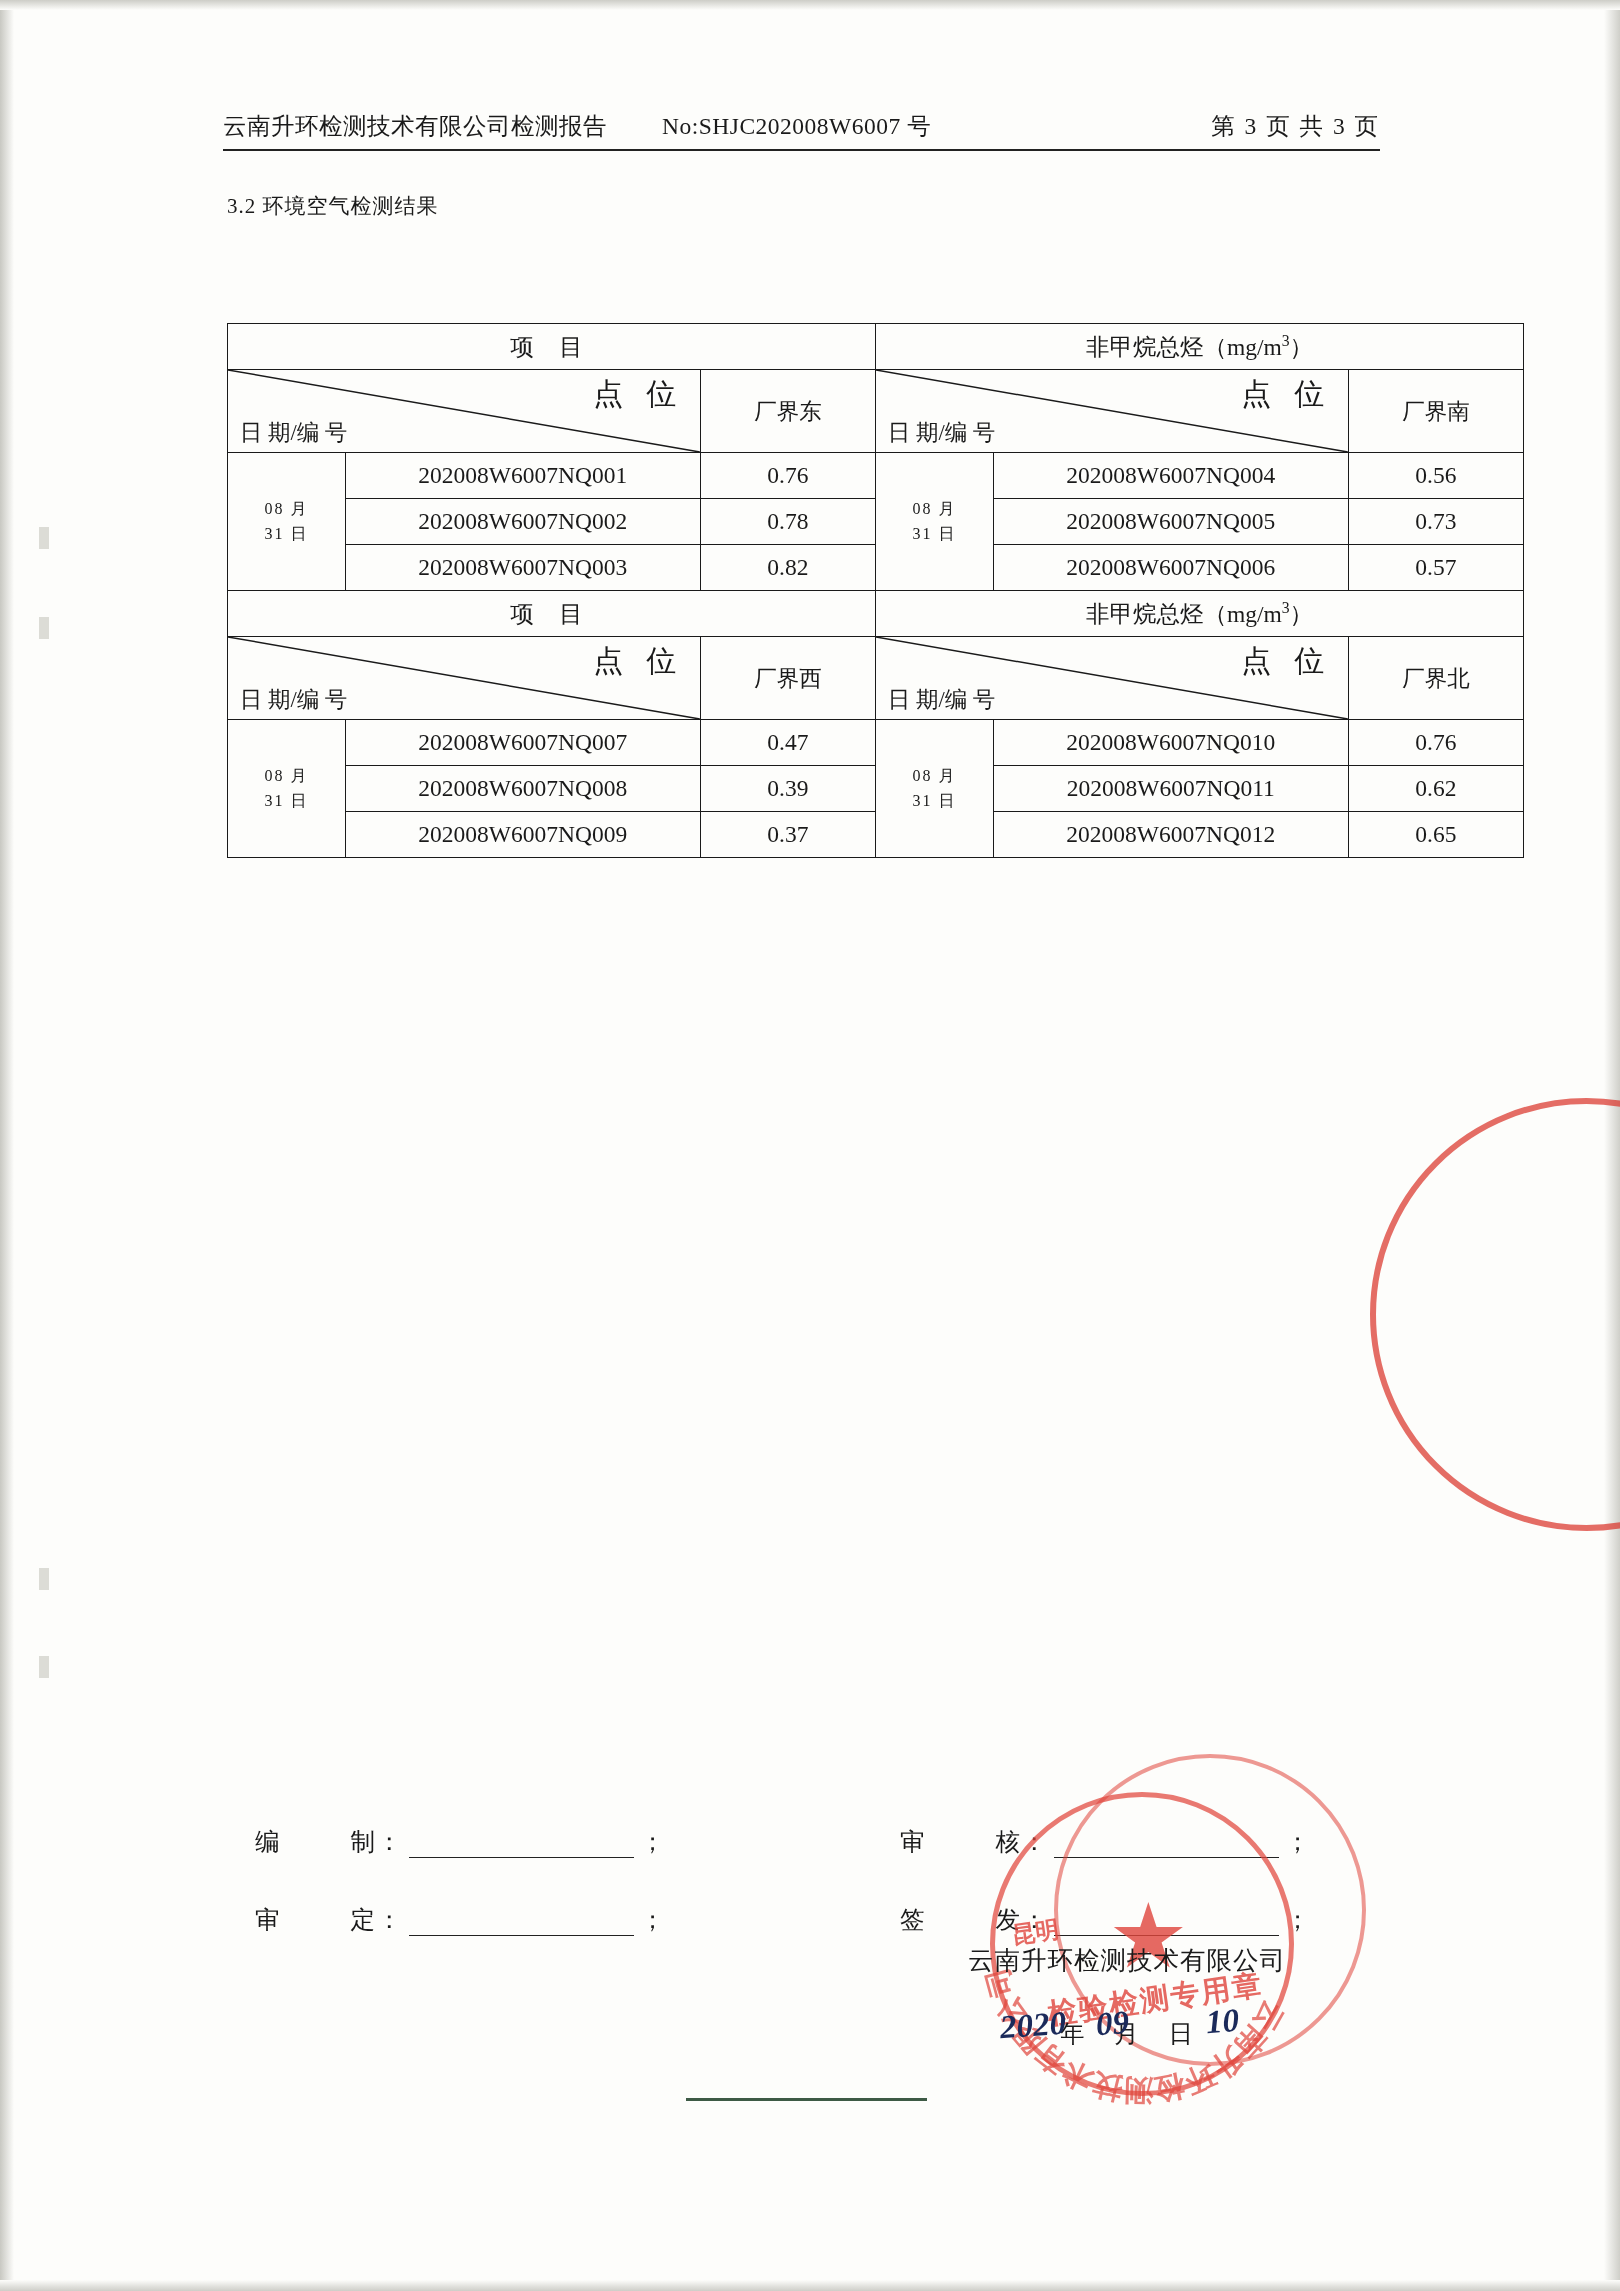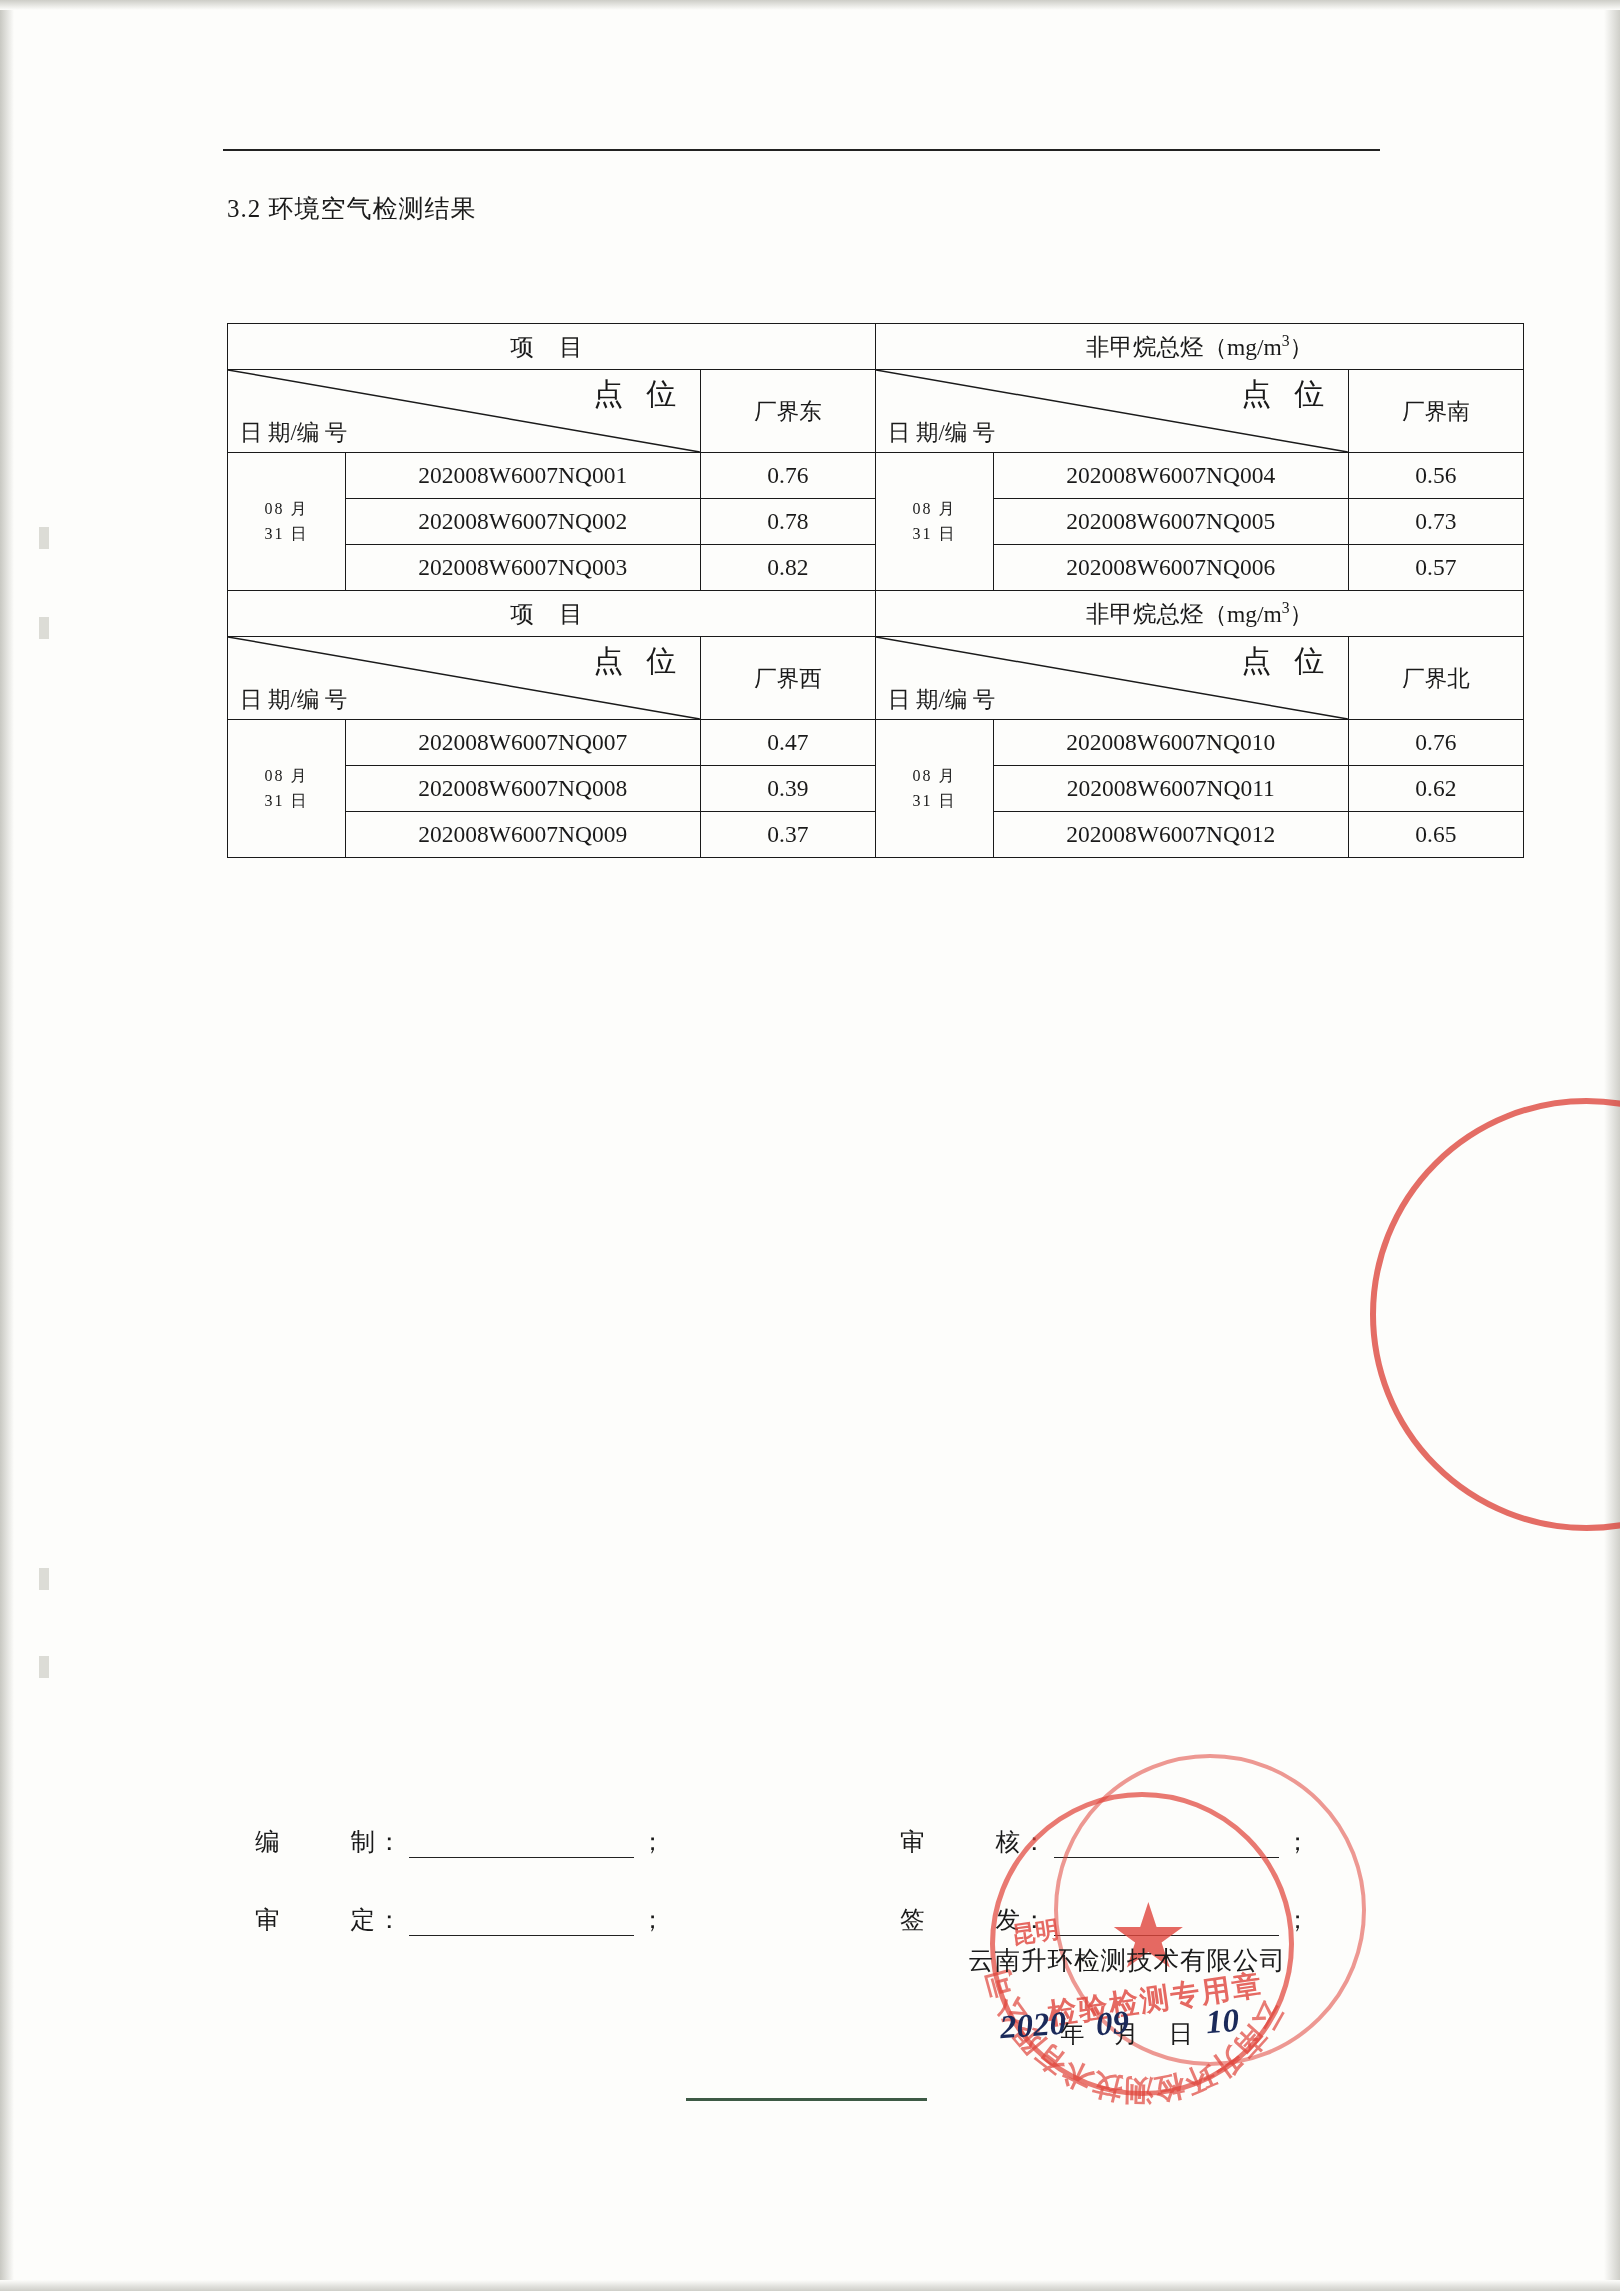--- a/index.html
+++ b/index.html
@@ -71,21 +71,21 @@
     width: 1157px;
     height: 2px;
     background: #222;
   }
 
   
   .section-heading {
     position: absolute;
     left: 227px;
     top: 192px;
-    font-size: 25px;
+    font-size: 21px;
     letter-spacing: 1px;
   }
   .table-caption {
     position: absolute;
     top: 267px;
     left: 0;
     width: 1620px;
     text-align: center;
     font-size: 24.5px;
   }
@@ -300,20 +300,25 @@
   <div class="paper-shade-left"></div>
   <div class="paper-shade-right"></div>
   <div class="paper-shade-top"></div>
   <div class="paper-shade-bottom"></div>
 
   <div class="punch" style="top:527px;"></div>
   <div class="punch" style="top:617px;"></div>
   <div class="punch" style="top:1568px;"></div>
   <div class="punch" style="top:1656px;"></div>
 
+  <div class="header">
+    <div class="h-title">云南升环检测技术有限公司检测报告</div>
+    <div class="h-no">No:SHJC202008W6007 号</div>
+    <div class="h-page">第 3 页 共 3 页</div>
+  </div>
   <div class="header-rule"></div>
 
   <div class="section-heading">3.2  环境空气检测结果</div>
 
   <table class="data-table">
     <colgroup>
       <col style="width:78px">
       <col style="width:235px">
       <col style="width:116px">
       <col style="width:78px">

